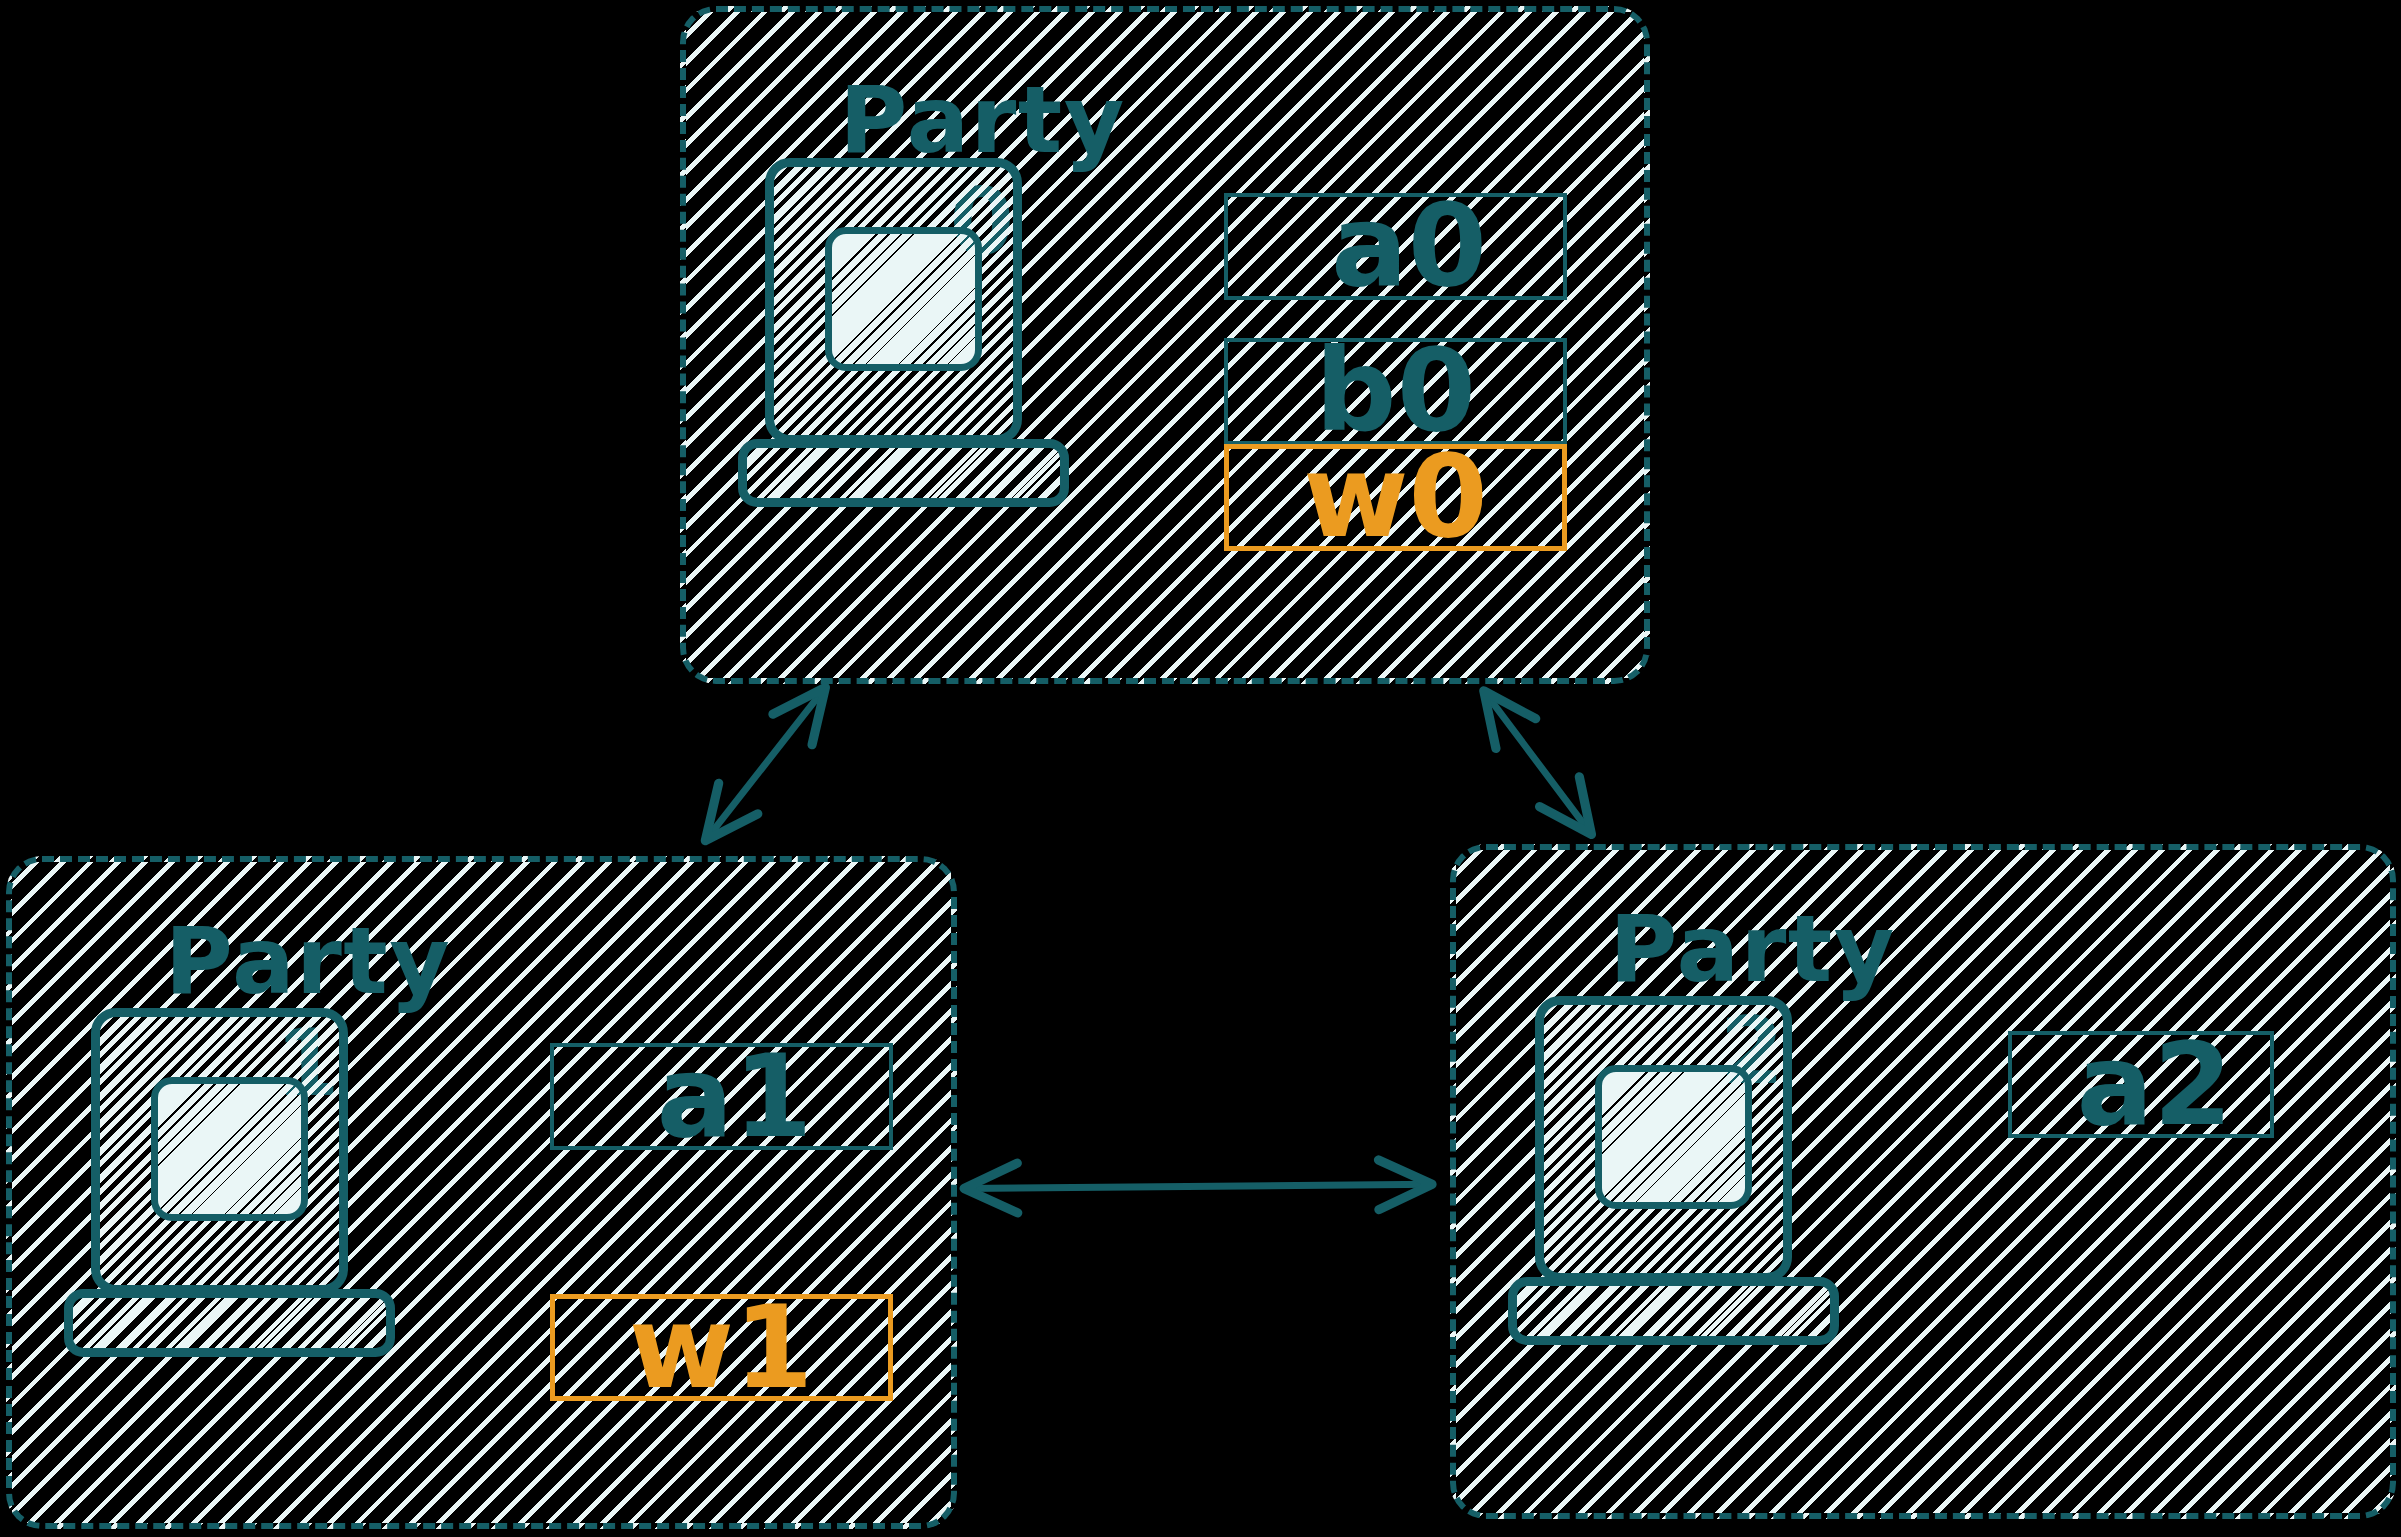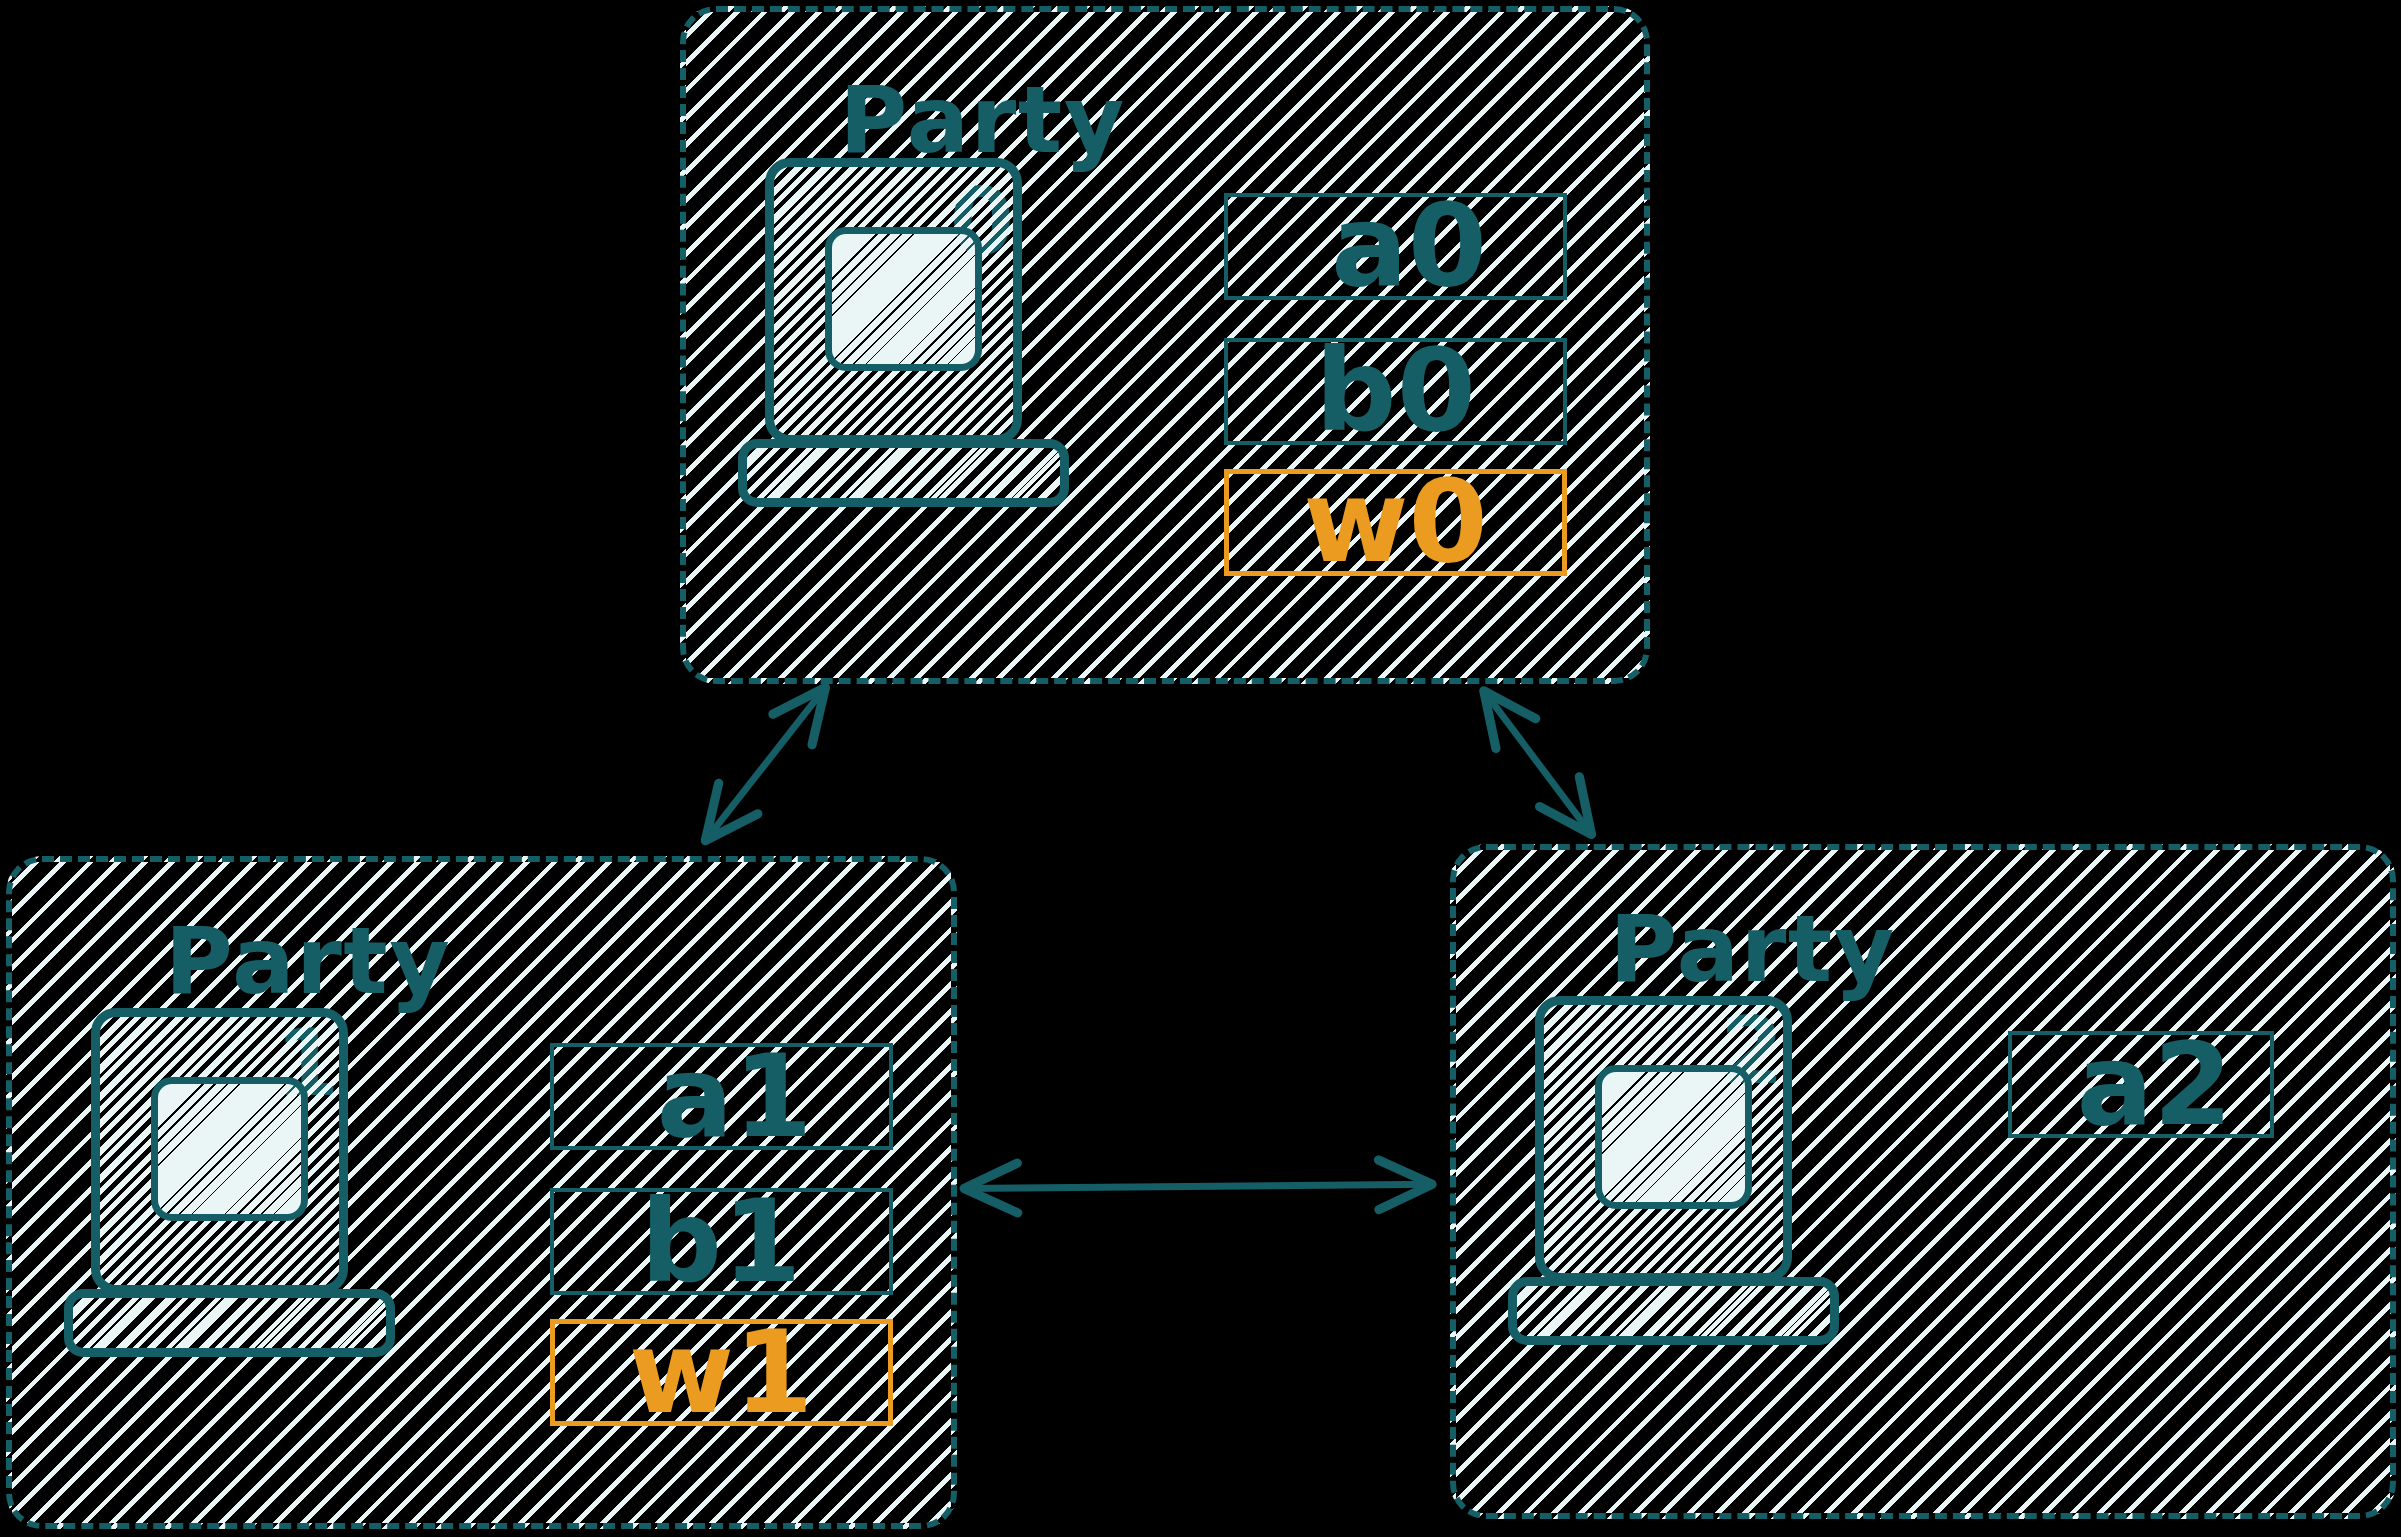--- a/index.html
+++ b/index.html
@@ -69,21 +69,21 @@
   .vbox{
     position:absolute;
     left:538px;width:343px;height:107px;
     box-sizing:border-box;
     display:flex;align-items:center;justify-content:center;
   }
   .vbox.teal{border:4.1px solid var(--teal);color:var(--teal);}
   .vbox.orange{border:5.5px solid var(--orange);color:var(--orange);}
   .vbox.pos-a{top:181px;padding-left:27px;}
   .vbox.pos-b{top:326px;}
-  .vbox.pos-w{top:457px;}
+  .vbox.pos-w{top:432px;}
   #party2 .vbox{left:552px;width:266px;}
   .vbox span{
     font-size:114px;
     font-weight:700;
     line-height:1;
   }
 
   
   .arrows{
     position:absolute;left:0;top:0;
@@ -117,23 +117,20 @@
   <section class="party" id="party1">
     <div class="party-title">Party 1</div>
     <div>
       <div class="monitor"></div>
       <div class="screen"></div>
       <div class="base"></div>
     </div>
     <div class="vbox teal pos-a">
       <span>a1</span>
     </div>
-    <div class="vbox teal pos-b">
-      <span>b1</span>
-    </div>
     <div class="vbox orange pos-w">
       <span>w1</span>
     </div>
   </section>
 
   <section class="party" id="party2">
     <div class="party-title">Party 2</div>
     <div>
       <div class="monitor"></div>
       <div class="screen"></div>

